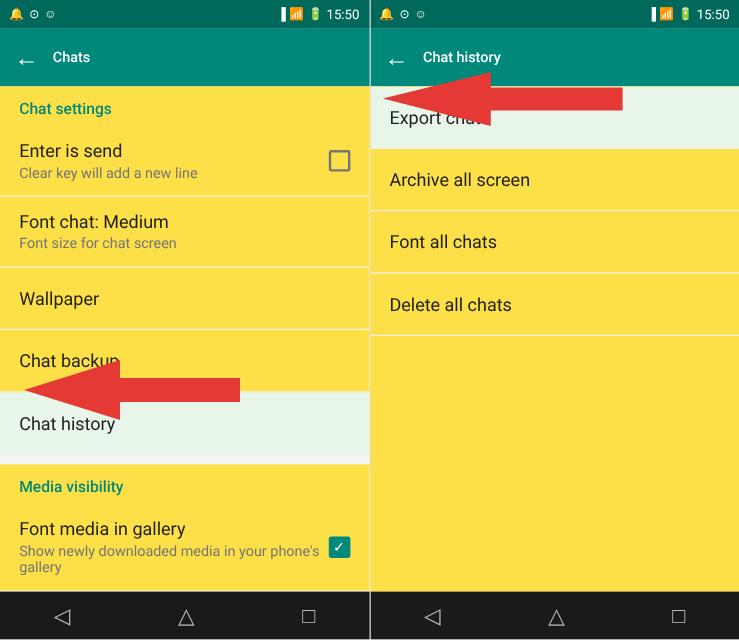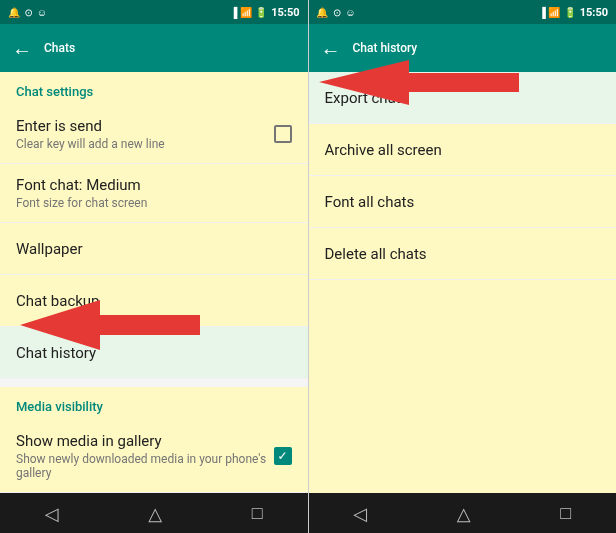--- a/index.html
+++ b/index.html
@@ -28,21 +28,21 @@
       gap: 4px;
     }
     .status-bar-right {
       display: flex;
       align-items: center;
       gap: 3px;
     }
     .status-time {
       color: white;
       font-size: 11px;
-      font-weight: bold;
+      font-weight: normal;
     }
     .status-icon {
       color: white;
       font-size: 10px;
     }
 
     
     .panel {
       flex: 1;
       display: flex;
@@ -75,21 +75,21 @@
       color: white;
       font-size: 12px;
       font-weight: 500;
       flex: 1;
     }
 
     
     .content {
       flex: 1;
       overflow-y: auto;
-      background: #fef9c3;
+      background: #fde047;
     }
 
     
     .section-header {
       padding: 12px 16px 6px;
       font-size: 13px;
       color: #00897b;
       font-weight: 500;
     }
 
@@ -234,21 +234,21 @@
           <div class="settings-item-title">Chat history</div>
         </div>
       </div>
 
       <div class="section-divider"></div>
 
       <div class="section-header">Media visibility</div>
 
       <div class="settings-item">
         <div class="settings-item-text">
-          <div class="settings-item-title">Show media in gallery</div>
+          <div class="settings-item-title">Font media in gallery</div>
           <div class="settings-item-subtitle">Show newly downloaded media in your phone's gallery</div>
         </div>
         <div class="checkbox checked"></div>
       </div>
     </div>
 
     <div class="nav-bar">
       <span class="nav-icon">◁</span>
       <span class="nav-icon">△</span>
       <span class="nav-icon">□</span>

